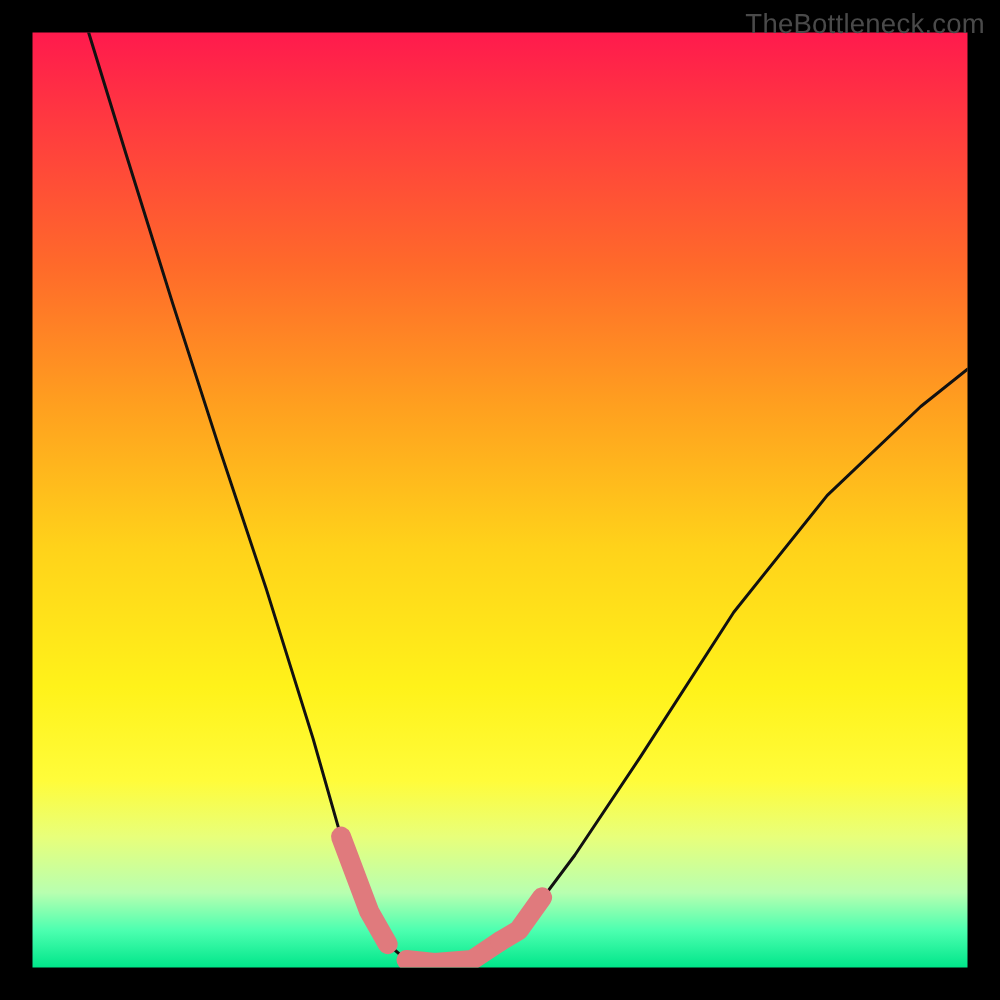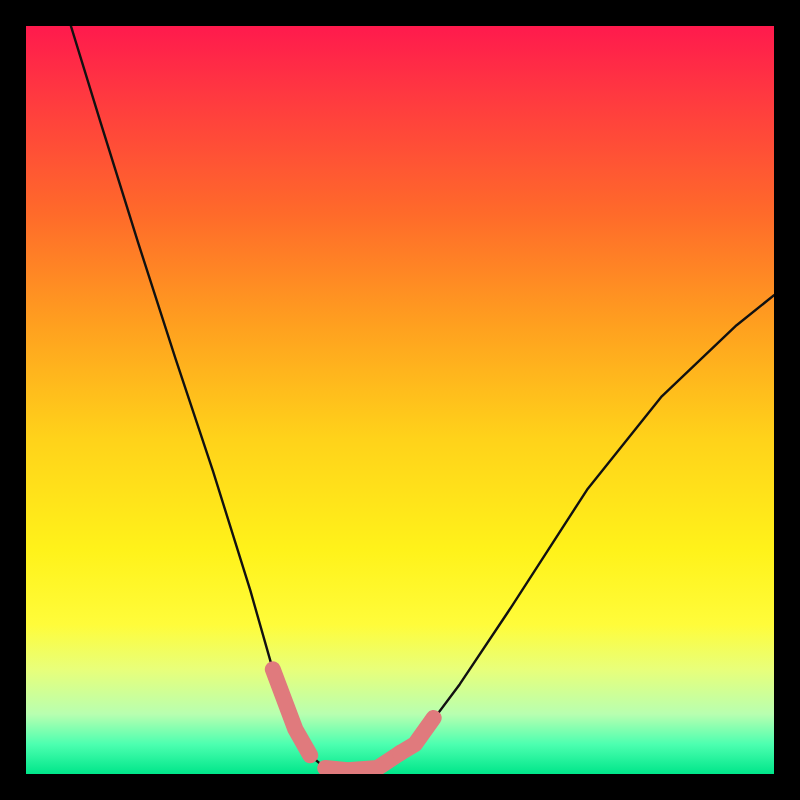--- a/index.html
+++ b/index.html
@@ -60,13 +60,14 @@
 
 <div class="frame">
   <div class="plot">
     <svg class="curve" viewBox="0 0 748 748" preserveAspectRatio="none">
       <path fill="none" stroke="#111" stroke-width="2.4" stroke-linecap="round" stroke-linejoin="round" d="M44.9 0.0 L74.8 97.2 L112.2 216.9 L149.6 332.9 L187.0 445.1 L224.4 564.7 L246.8 643.3 L269.3 703.1 L284.2 729.3 L299.2 742.0 L321.6 744.3 L351.6 742.0 L389.0 718.1 L433.8 658.2 L486.2 579.7 L561.0 463.8 L635.8 370.3 L710.6 299.2 L748.0 269.3"></path>
       <path fill="none" stroke="#e07a7d" stroke-width="16" stroke-linecap="round" stroke-linejoin="round" d="M246.8 643.3 L269.3 703.1 L284.2 729.3"></path>
       <path fill="none" stroke="#e07a7d" stroke-width="16" stroke-linecap="round" stroke-linejoin="round" d="M299.2 742.0 L321.6 744.3 L351.6 742.0 L374.0 727.1"></path>
       <path fill="none" stroke="#e07a7d" stroke-width="16" stroke-linecap="round" stroke-linejoin="round" d="M374.0 727.1 L389.0 718.1 L407.7 691.9"></path>
     </svg>
   </div>
+  <div class="watermark">TheBottleneck.com</div>
 </div>
 
 </body></html>

